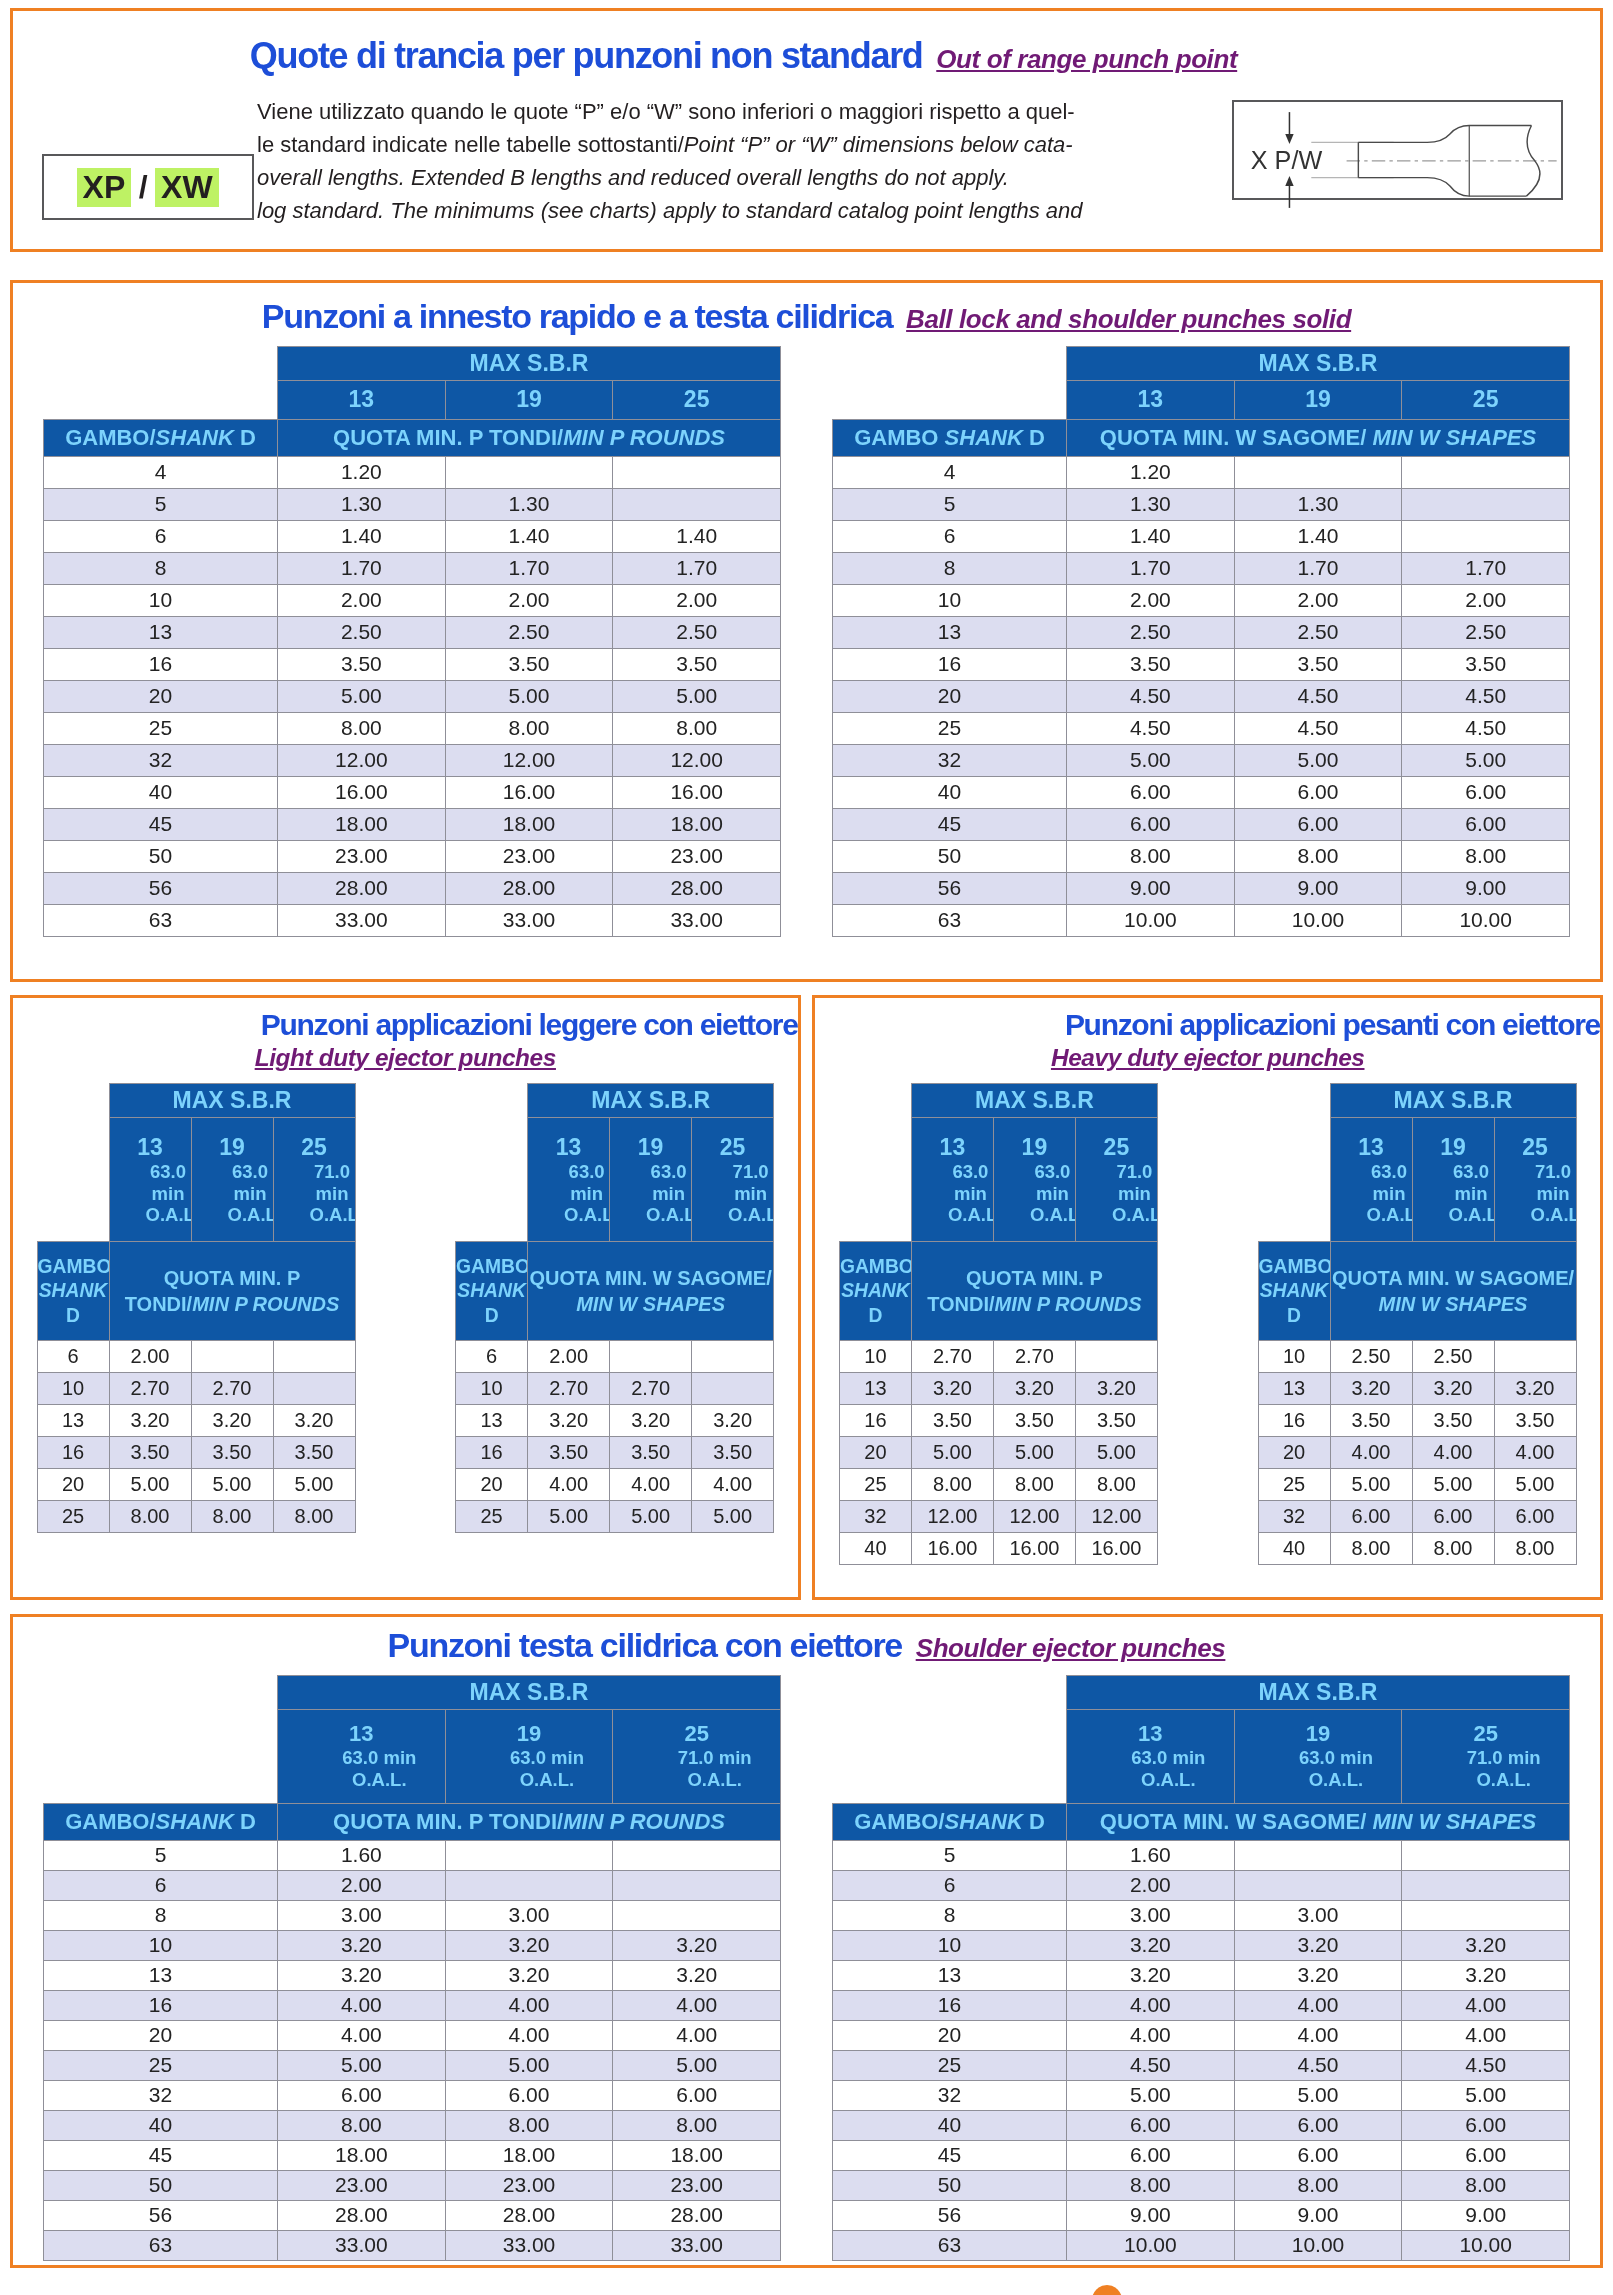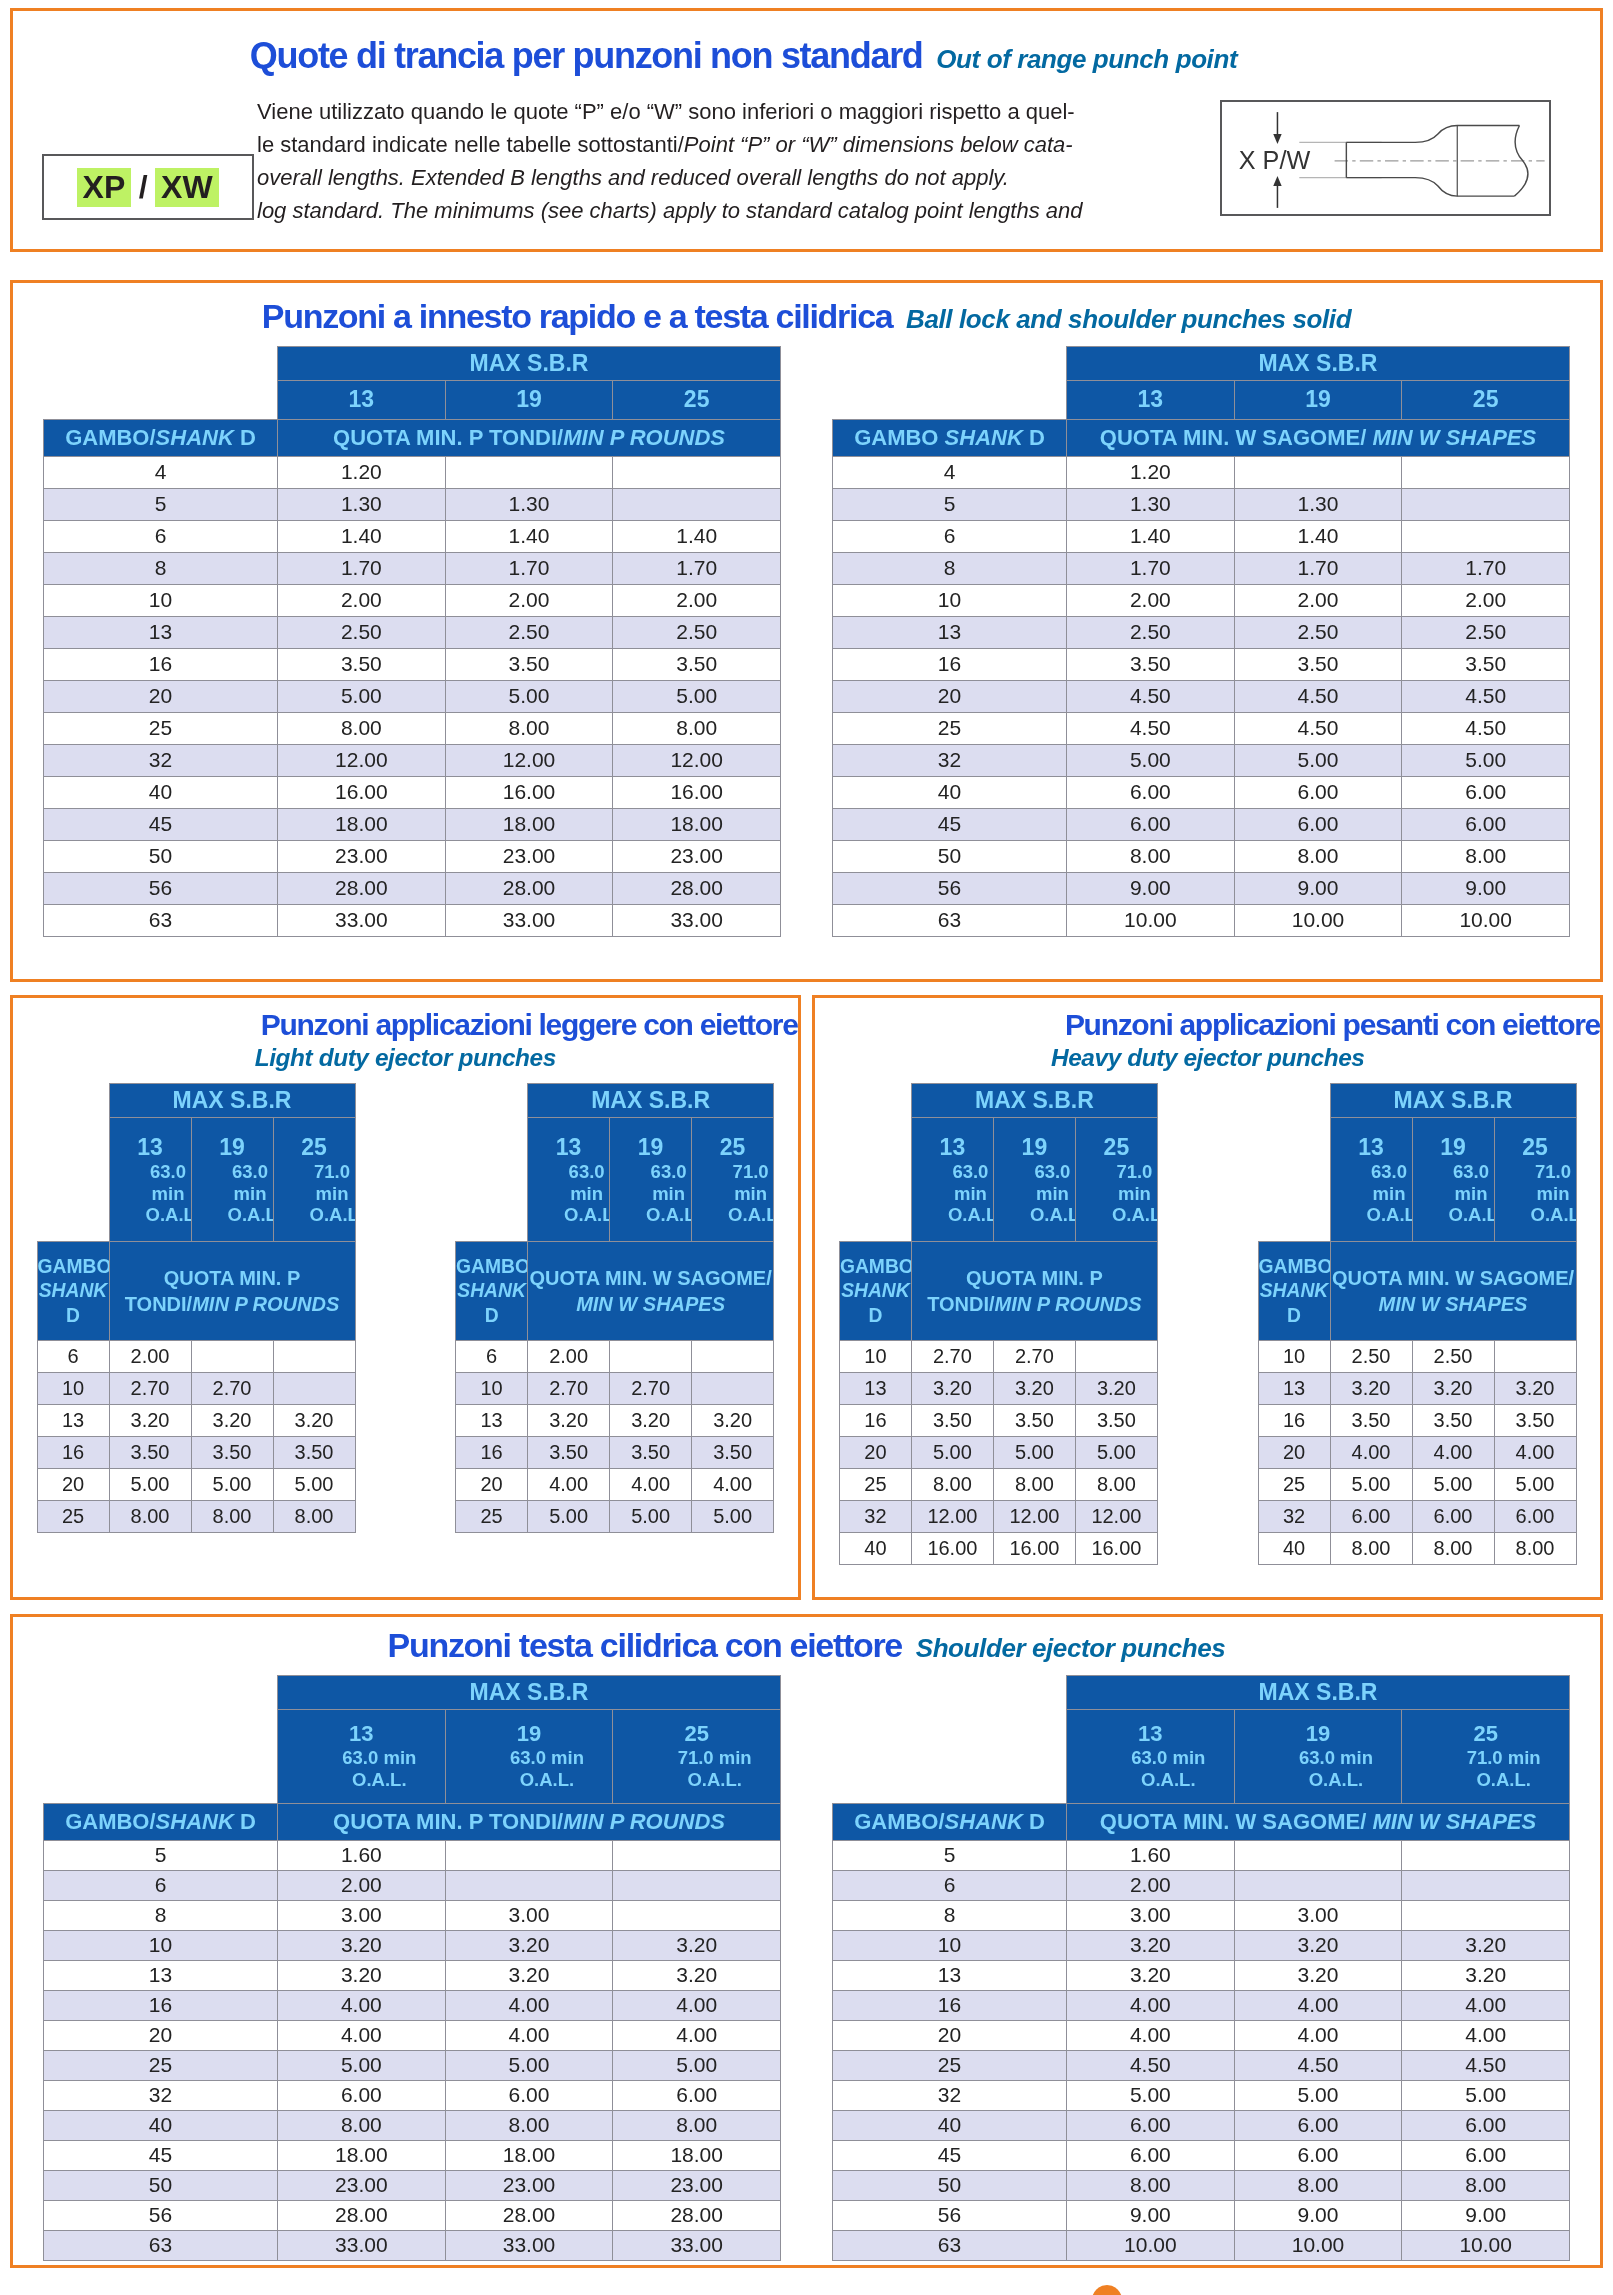--- a/index.html
+++ b/index.html
@@ -6,28 +6,28 @@
   html,body { background:#ffffff; }
   body { font-family:"Liberation Sans", sans-serif; color:#231f20; }
   .page { position:relative; width:1613px; height:2295px; overflow:hidden; background:#fff; }
 
   .obox { border:3.4px solid #ef8023; background:#fff; }
 
   
   .top { position:relative; margin:8.4px 10px 0 10px; height:244px; }
   .top-title { position:absolute; top:23.5px; left:0; right:126px; text-align:center; white-space:nowrap; }
   .t-it { font-weight:bold; font-size:36px; letter-spacing:-1.3px; color:#1d4ed8; }
-  .t-en { font-weight:bold; font-style:italic; font-size:26px; color:#0369a1; margin-left:10px; letter-spacing:-0.4px; }
+  .t-en { font-weight:bold; font-style:italic; font-size:26px; color:#701a75; margin-left:10px; letter-spacing:-0.4px;text-decoration:underline; }
   .badge { position:absolute; left:28.6px; top:143px; width:212px; height:66px; border:2.5px solid #58585a;
            display:flex; align-items:center; justify-content:center; font-size:32px; font-weight:bold; }
   .badge .hl { background:#bef264; padding:0.8px 5.9px; }
   .badge .sep { margin:0 7.6px; }
   .para { position:absolute; left:244px; top:84px; width:991px; font-size:22px; line-height:33px; }
   .para i { font-style:italic; }
-  .diagram { position:absolute; right:49px; top:89px; width:331px; height:116px; border:2.5px solid #58585a; }
+  .diagram { position:absolute; right:37px; top:89px; width:331px; height:100px; border:2.5px solid #58585a; }
 
   
   .sect-title { text-align:center; white-space:nowrap; }
   .sect-title .t-it { font-size:34px; }
 
   
   table { border-collapse:collapse; table-layout:fixed; }
   td { border:1.7px solid #8f8f98; text-align:center; vertical-align:middle; overflow:hidden; }
   td.void { border:none; background:#fff; }
   td.blue { background:#0e57a5; color:#7dd3fc; font-weight:bold; }

